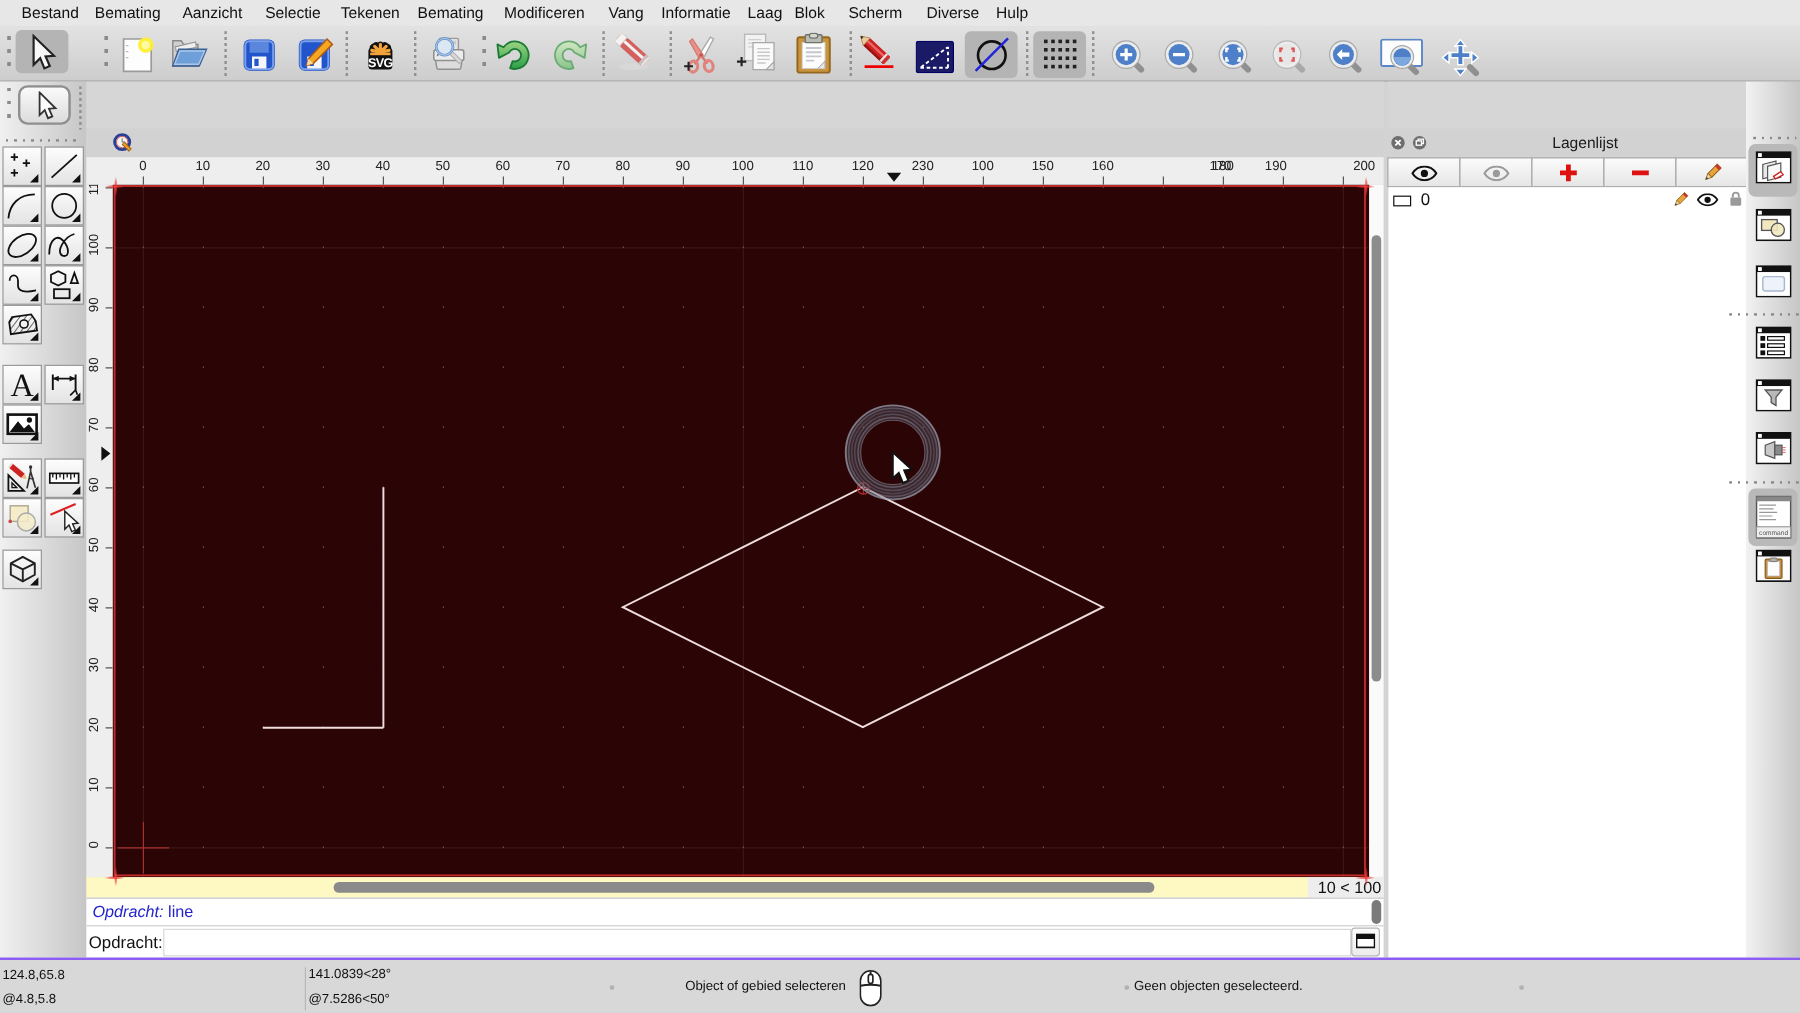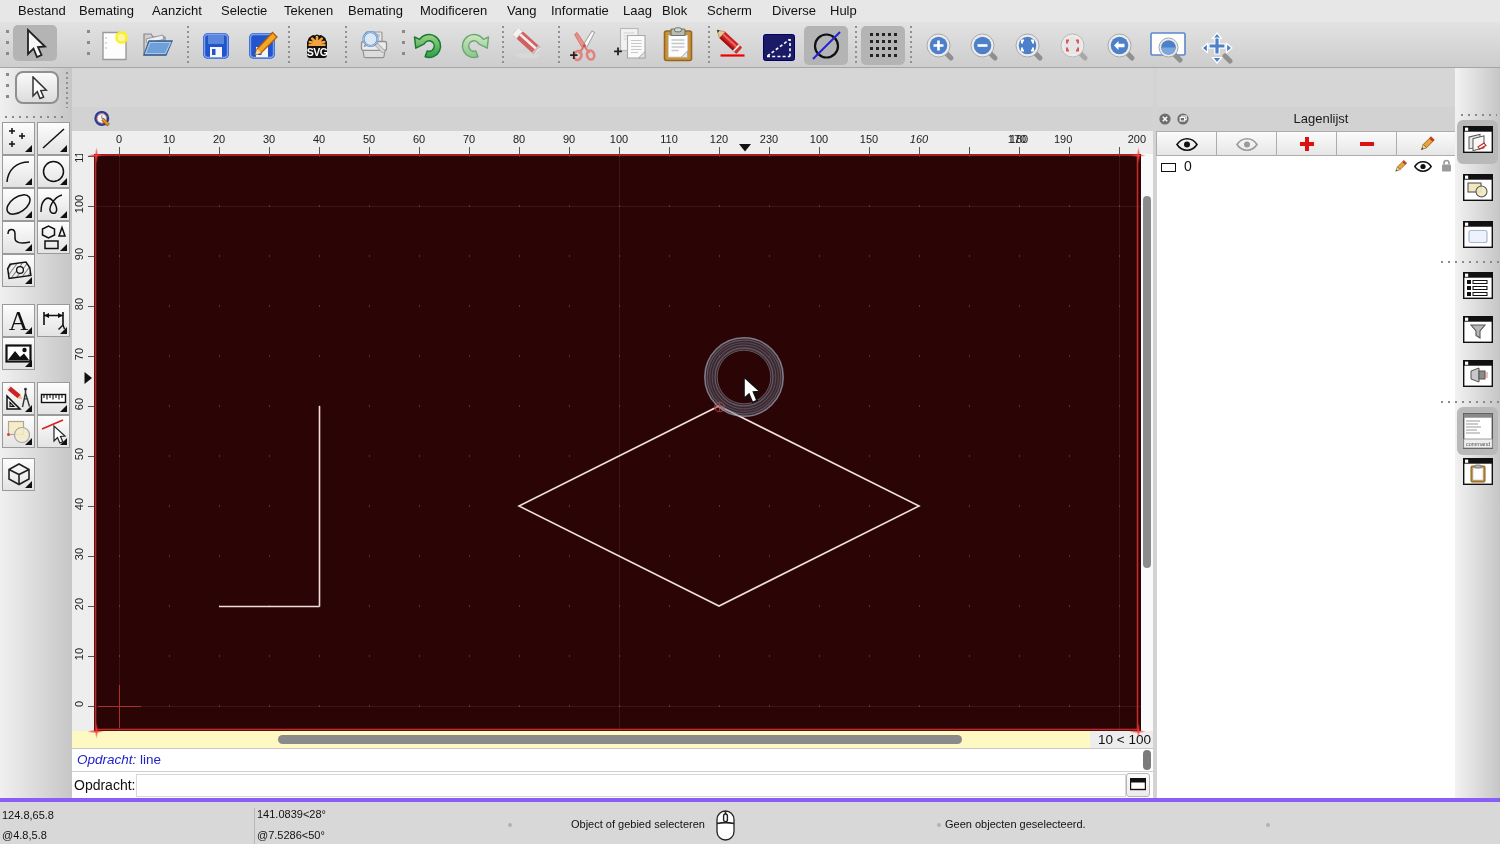--- a/index.html
+++ b/index.html
@@ -48,21 +48,21 @@
 #panel { position:absolute; left:1157px; top:68px; width:298px; height:730px; background:#d6d6d6; }
 #paneltitle { position:absolute; left:0; top:39px; width:298px; height:24px; background:#d2d2d2; }
 #panelbar { position:absolute; left:0px; top:63px; width:298px; height:25px; }
 .plbtn { position:absolute; top:0; height:25px; background:linear-gradient(#fbfbfb,#e6e6e6); border:1px solid #adadad; }
 #panellist { position:absolute; left:0; top:88px; width:298px; height:642px; background:#fff; }
 .wicon { position:absolute; }
 
 #rstrip { position:absolute; left:1455px; top:68px; width:45px; height:730px;
   background:linear-gradient(to right, #f2f2f2, #c6c6c6); }
 
-#statusbar { position:absolute; left:0; top:798px; width:1500px; height:46px; background:#d8d8d8; border-top:4px solid #8b5cf6;}
+#statusbar { position:absolute; left:0; top:798px; width:1500px; height:46px; background:#d8d8d8; border-top:2px solid #8b5cf6;}
 #statusbar div { position:absolute; font-size:11px; color:#111; white-space:nowrap; }
 </style>
 </head>
 <body>
 
 <div id="menubar">
   <span style="left:18px">Bestand</span>
   <span style="left:79px">Bemating</span>
   <span style="left:152px">Aanzicht</span>
   <span style="left:221px">Selectie</span>
@@ -454,21 +454,21 @@
 <div class="ruln" style="left:332px;top:2px;width:30px;text-align:center;">60</div>
 <div class="ruln" style="left:382px;top:2px;width:30px;text-align:center;">70</div>
 <div class="ruln" style="left:432px;top:2px;width:30px;text-align:center;">80</div>
 <div class="ruln" style="left:482px;top:2px;width:30px;text-align:center;">90</div>
 <div class="ruln" style="left:532px;top:2px;width:30px;text-align:center;">100</div>
 <div class="ruln" style="left:582px;top:2px;width:30px;text-align:center;">110</div>
 <div class="ruln" style="left:632px;top:2px;width:30px;text-align:center;">120</div>
 <div class="ruln" style="left:682px;top:2px;width:30px;text-align:center;">230</div>
 <div class="ruln" style="left:732px;top:2px;width:30px;text-align:center;">100</div>
 <div class="ruln" style="left:782px;top:2px;width:30px;text-align:center;">150</div>
-<div class="ruln" style="left:832px;top:2px;width:30px;text-align:center;font-style:italic;">160</div>
+<div class="ruln" style="left:832px;top:2px;width:30px;text-align:center;">160</div>
 <div class="ruln" style="left:930px;top:2px;width:30px;text-align:center;">170</div>
 <div class="ruln" style="left:932px;top:2px;width:30px;text-align:center;">180</div>
 <div class="ruln" style="left:982px;top:2px;width:30px;">190</div>
 <div class="ruln" style="left:1044px;top:2px;width:30px;text-align:right;">200</div>
 </div>
     <svg id="rulht" width="1081" height="23" style="position:absolute;left:0;top:0">
         <line x1="47.5" y1="16" x2="47.5" y2="23" stroke="#555" stroke-width="1"></line>
 <line x1="97.5" y1="16" x2="97.5" y2="23" stroke="#555" stroke-width="1"></line>
 <line x1="147.5" y1="16" x2="147.5" y2="23" stroke="#555" stroke-width="1"></line>
 <line x1="197.5" y1="16" x2="197.5" y2="23" stroke="#555" stroke-width="1"></line>

